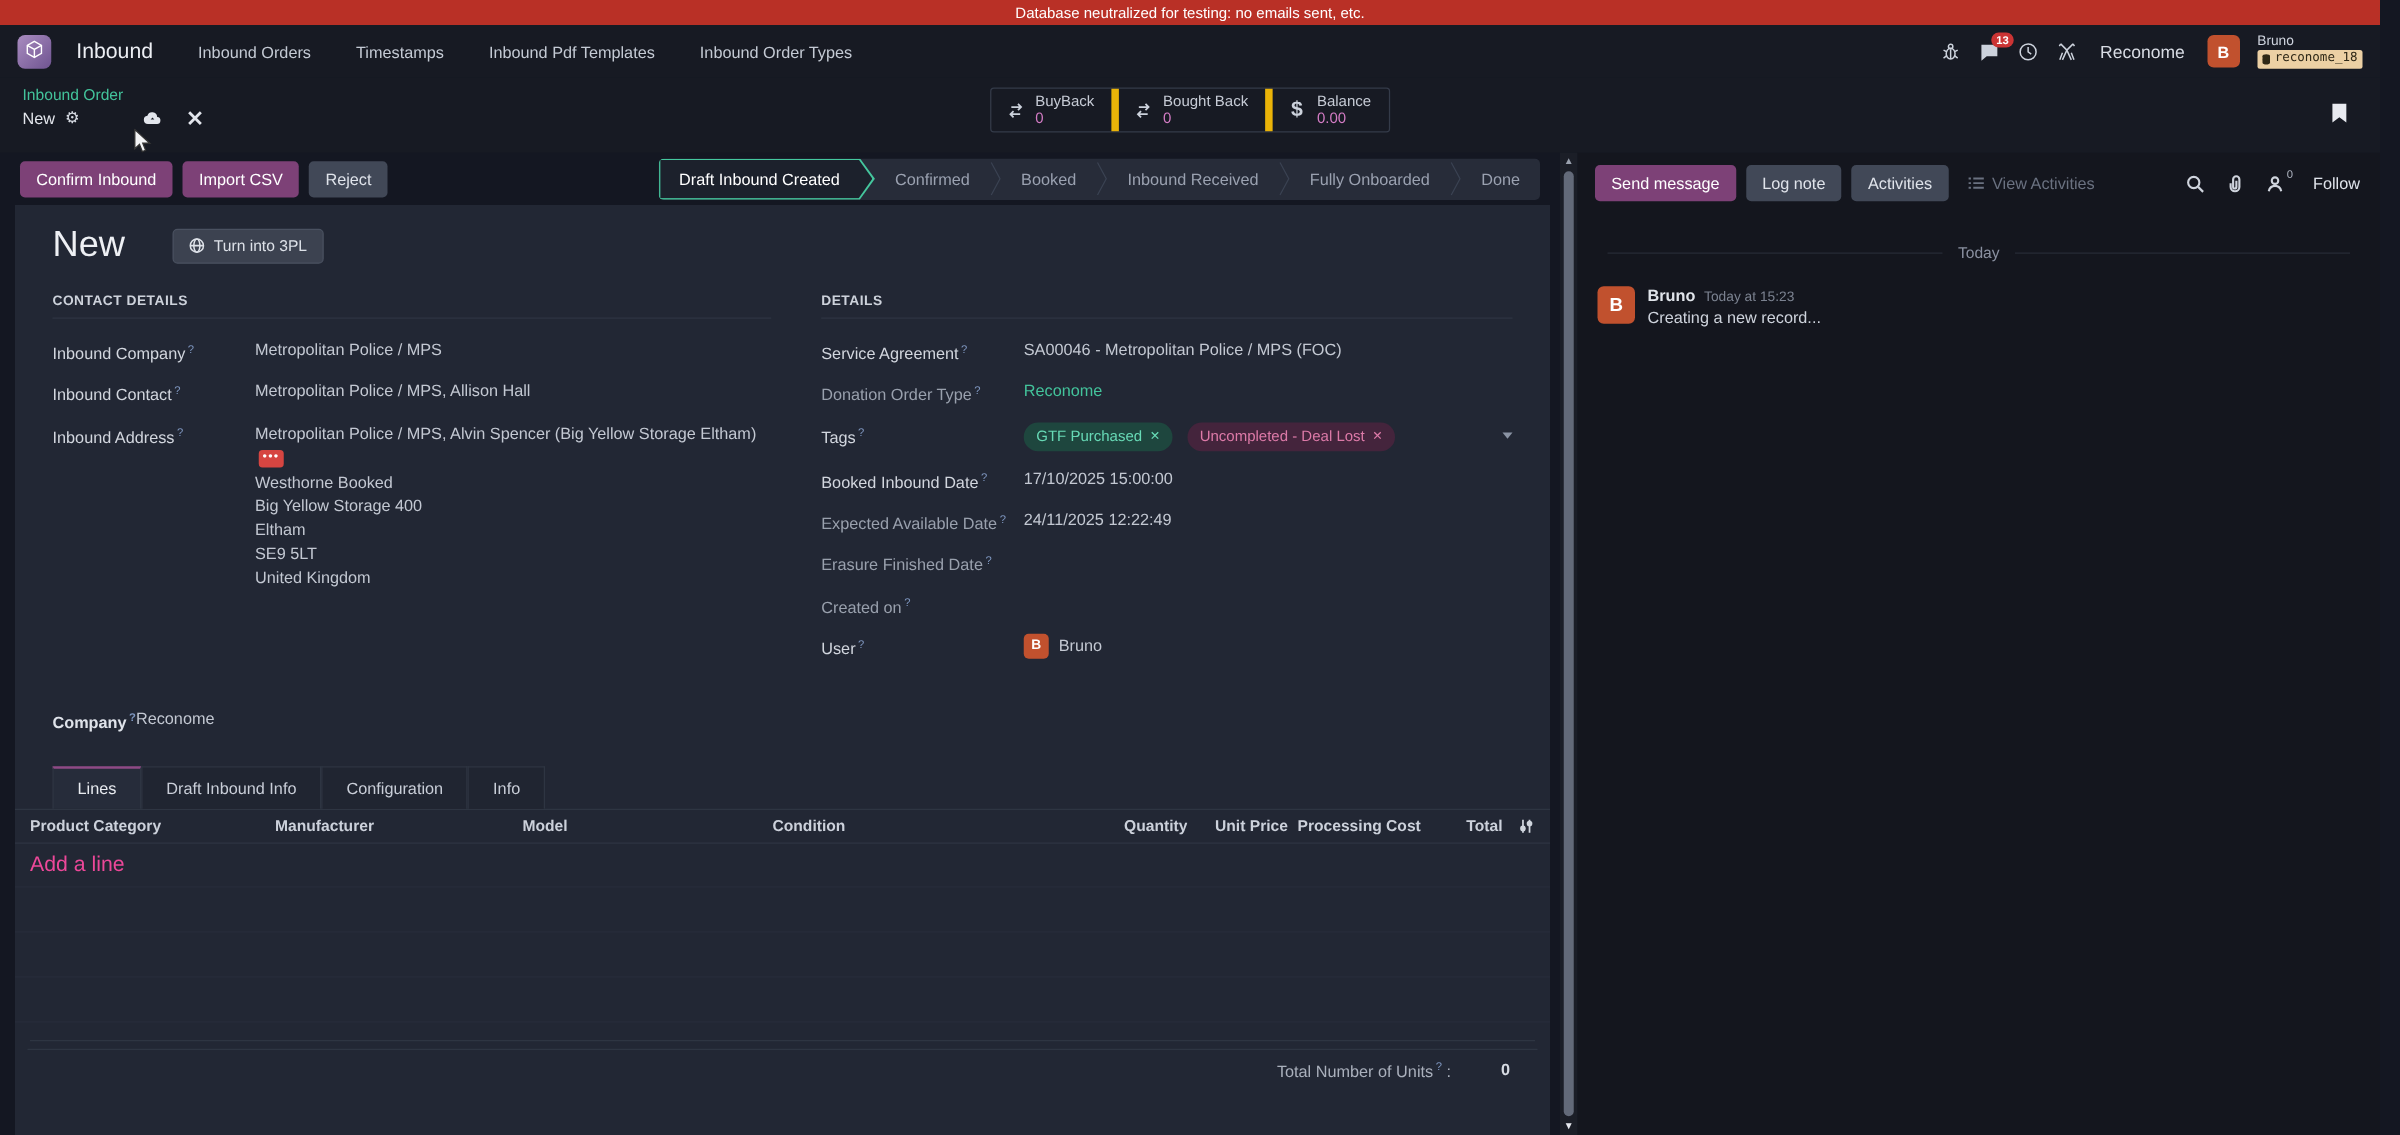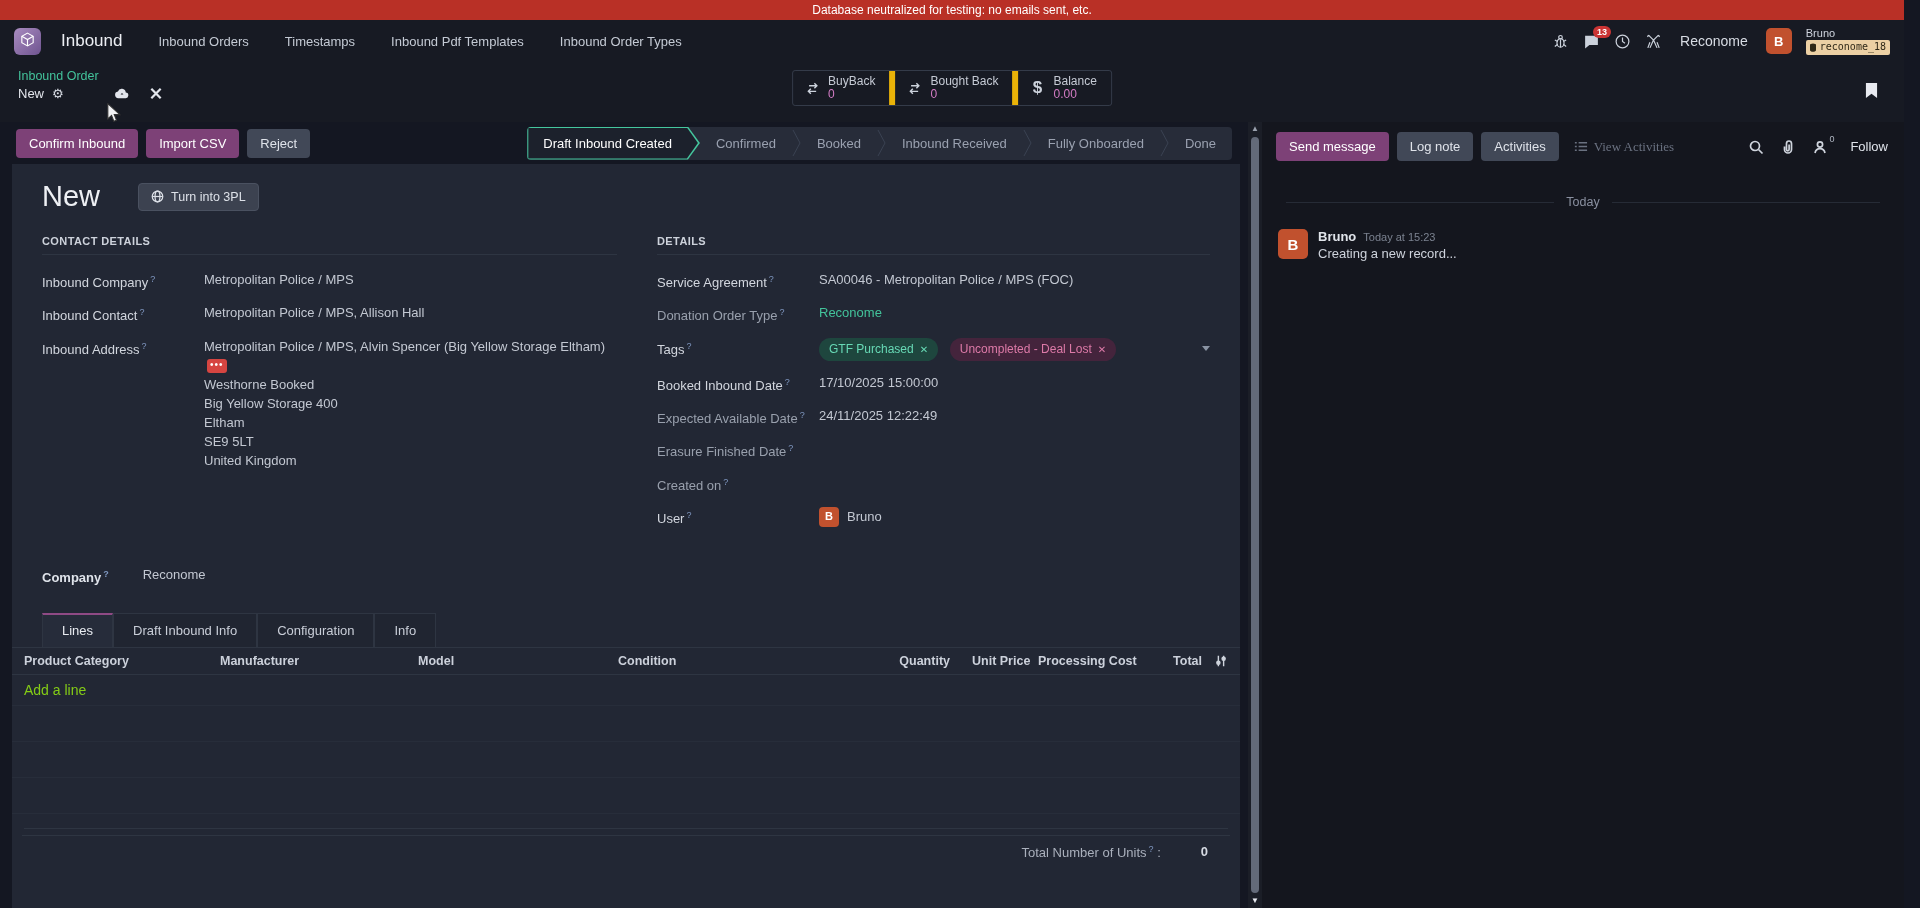--- a/index.html
+++ b/index.html
@@ -85,56 +85,56 @@
   .addr-extra div { line-height:19px; color:#c3c8d2; }
   .dots-badge { display:inline-block; background:#d64541; color:#fff; border-radius:3px; font-size:10px; line-height:10px; padding:1px 3px 3px; margin-left:3px; letter-spacing:1px; }
   .tags-row { position:relative; }
   .tag { display:inline-flex; align-items:center; gap:6px; border-radius:20px; padding:3px 10px; font-size:12px; margin-right:8px; }
   .tag.teal { background:#1e463e; color:#67d9b5; }
   .tag.pink { background:#44243c; color:#dd7aa8; }
   .tag .x { font-size:10px; cursor:pointer; }
   .tags-caret { position:absolute; right:0; top:8px; width:0; height:0; border-left:4px solid transparent; border-right:4px solid transparent; border-top:5px solid #8a93a3; }
   .user-row { display:flex; align-items:center; gap:8px; }
   .mini-avatar { width:20px; height:20px; border-radius:4px; background:#c1512e; color:#fff; font-size:11px; font-weight:bold; display:flex; align-items:center; justify-content:center; }
-  .company-row { margin-top:26px; display:flex; gap:34px; margin-bottom:26px; }
+  .company-row { margin-top:26px; display:flex; margin-bottom:26px; }
   .company-row .flabel { font-weight:bold; color:#dfe3ea; }
 
   
   .tabs { display:flex; border-bottom:1px solid #2e3542; padding:0 0 0 30px; }
   .tab { padding:9px 19px; font-size:13px; color:#c9ced8; background:#202531; border:1px solid #2e3542; border-bottom:none; cursor:pointer; }
   .tab.active { background:#262c3a; border-top:2px solid #8f4a85; padding-top:8px; color:#e8ebf0; }
 
   
   .otable { display:flex; flex-direction:column; flex:1; min-height:0; }
   .thead { display:flex; align-items:center; height:27px; border-bottom:1px solid #2e3542; padding:0 12px; font-weight:bold; font-size:12.5px; color:#ccd1db; }
   .th { overflow:hidden; white-space:nowrap; }
   .th.pc{width:196px;} .th.man{width:198px;} .th.mod{width:200px;} .th.cond{width:186px;}
   .th.qty{width:146px; text-align:right;} .th.up{width:88px; padding-left:22px;} .th.proc{width:130px;}
   .th.total{flex:1; text-align:right;}
   .th-gear { width:26px; display:flex; justify-content:flex-end; color:#cfd4dd; }
   .th-gear svg { width:14px; height:14px; stroke:currentColor; fill:none; stroke-width:1.6; }
   .add-line-row { padding:7px 12px; border-bottom:1px solid #272d3a; }
-  .add-line { color:#84cc16; font-size:14px; cursor:pointer; }
+  .add-line { color:#ec4899; font-size:17px; cursor:pointer; }
   .empty-row { height:36px; border-bottom:1px solid #272d3a; }
   .tfoot-sep { margin:14px 12px 0 12px; border-top:1px solid #2e3542; }
   .tfoot-sep2 { margin:6px 10px 0 10px; border-top:1px solid #2e3542; }
   .total-row { display:flex; justify-content:flex-end; align-items:center; gap:40px; padding:8px 32px 10px 0; }
   .total-label { color:#aab0bc; font-size:13px; }
   .total-value { color:#d7dbe3; font-weight:bold; font-size:13px; }
 
   
   .vscroll { width:14px; background:#1b1e27; display:flex; flex-direction:column; align-items:center; padding:2px 0; flex:0 0 auto; }
   .scroll-arrow { color:#9aa1ae; font-size:8px; line-height:10px; }
   .scroll-thumb { width:8px; flex:1; background:#636a79; border-radius:4px; margin:3px 0; }
   .scroll-arrow.bottom { color:#e8eaf0; }
 
   
   .chatter { flex:1; background:#14161e; display:flex; flex-direction:column; }
   .chat-toolbar { display:flex; align-items:center; gap:8px; padding:10px 16px 12px 14px; }
-  .view-activities { display:flex; align-items:center; gap:6px; color:#6a7180; font-size:13px; margin-left:6px;font-family:Liberation Serif, serif; }
+  .view-activities { display:flex; align-items:center; gap:6px; color:#6a7180; font-size:13px; margin-left:6px; }
   .view-activities svg { width:15px; height:15px; stroke:#6a7180; fill:none; stroke-width:1.7; }
   .chat-tools { margin-left:auto; display:flex; align-items:center; gap:16px; }
   .chat-tool { width:16px; height:16px; color:#cfd4dd; position:relative; }
   .chat-tool svg { width:100%; height:100%; stroke:currentColor; fill:none; stroke-width:1.7; }
   .sup0 { position:absolute; top:-5px; right:-6px; font-size:9px; color:#aeb4c0; }
   .follow { color:#dfe3ea; font-size:13px; margin-left:6px; cursor:pointer; }
   .day-divider { display:flex; align-items:center; gap:12px; padding:22px 24px 14px; }
   .day-divider .line { flex:1; border-top:1px solid #262b36; }
   .day-divider .day { color:#8a90a0; font-size:12.5px; }
   .message { display:flex; gap:10px; padding:6px 16px; }

